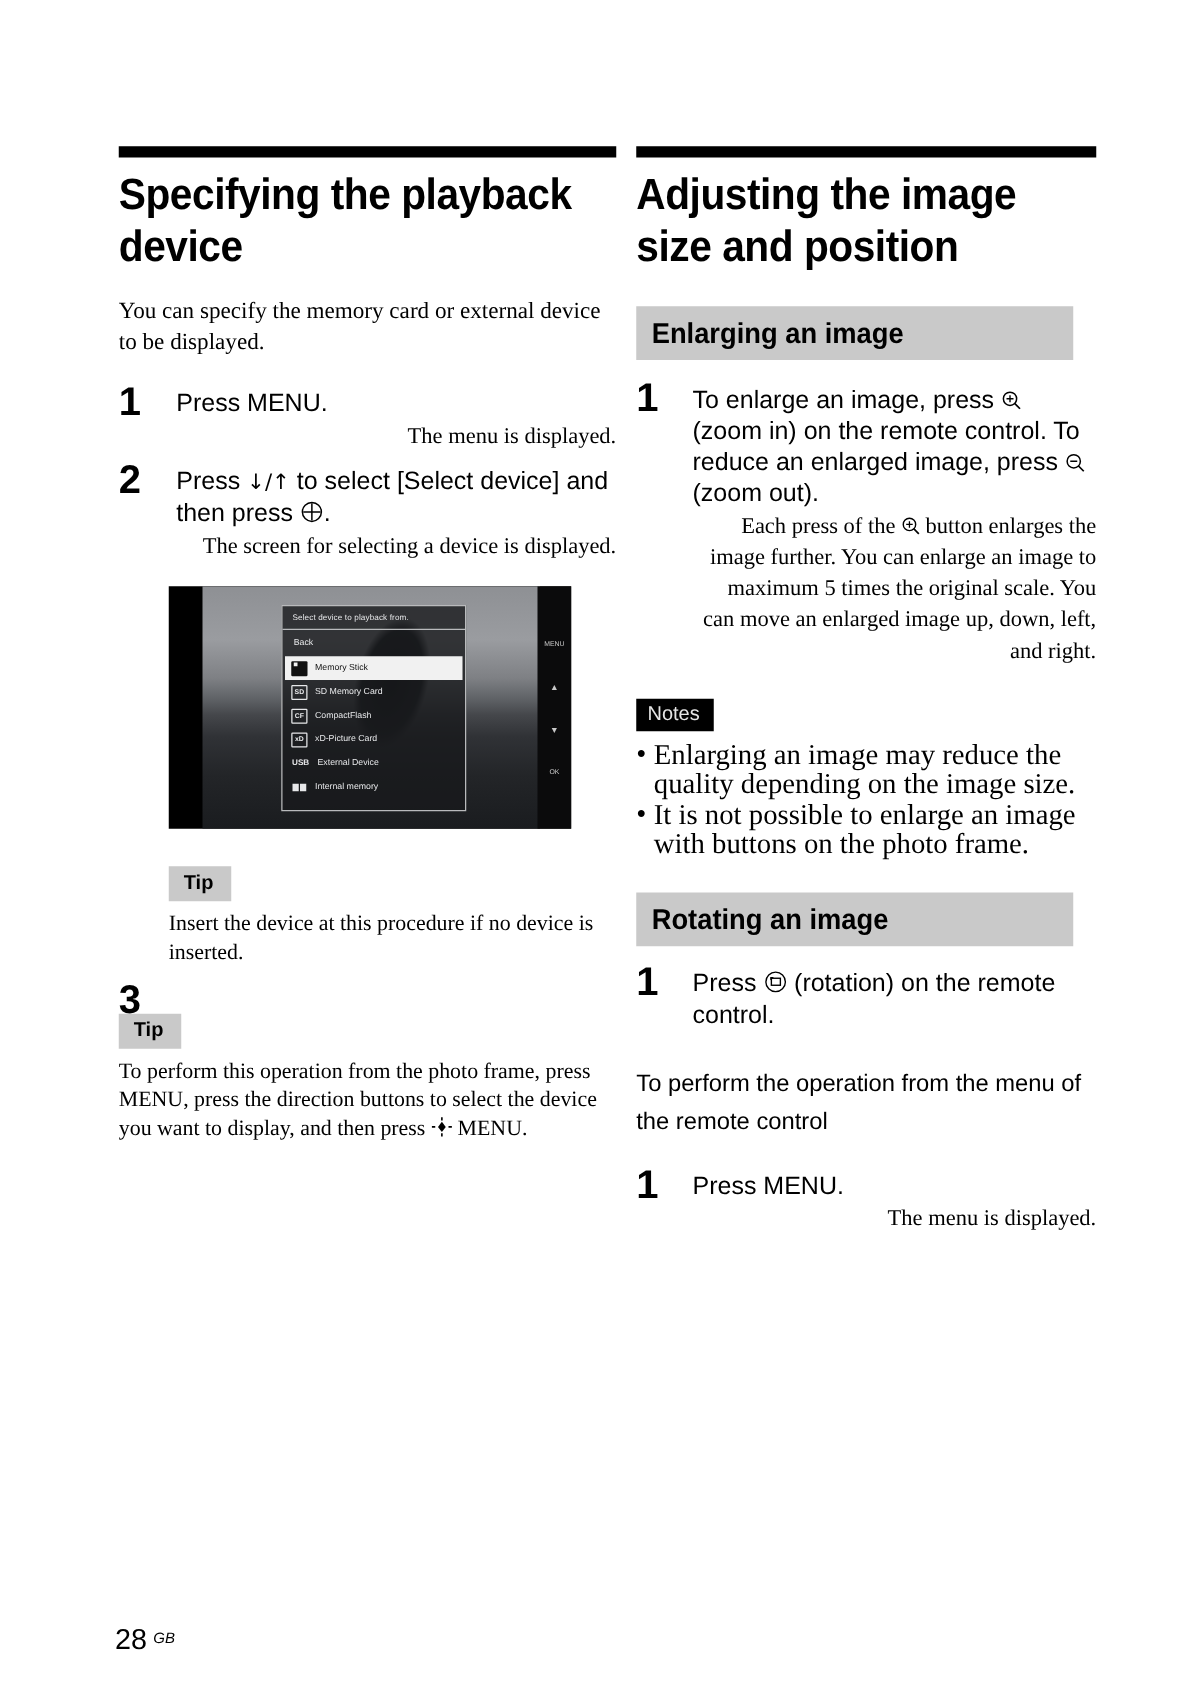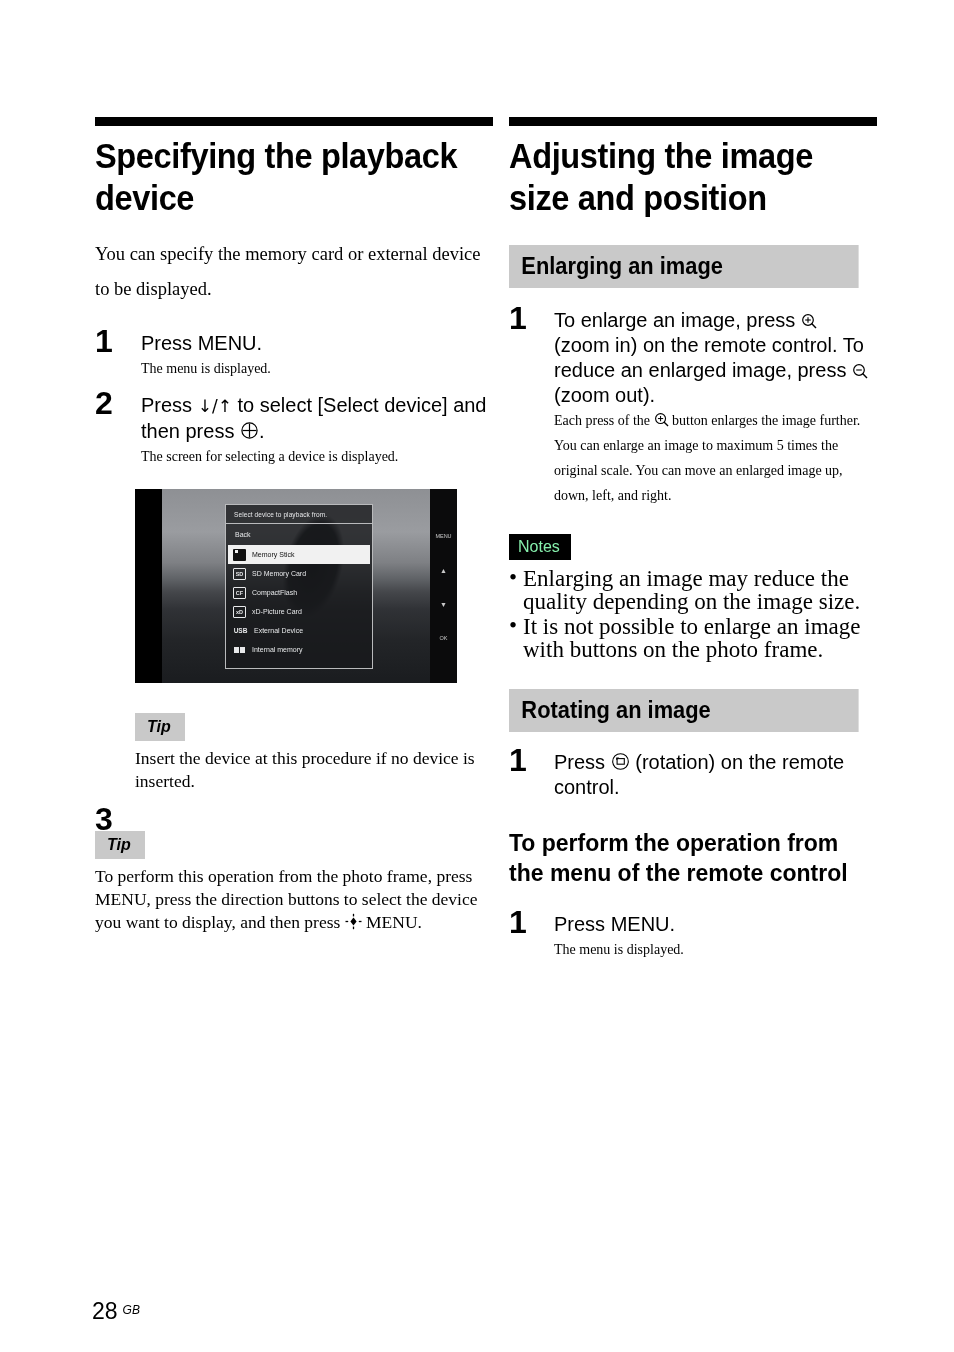--- a/index.html
+++ b/index.html
@@ -60,21 +60,21 @@
     line-height: 23px;
     padding: 10px 0 10px 13px;
     margin: 0;
     transform: scaleX(0.95);
     transform-origin: left top;
   }
 
   
   .intro {
     font-size: 18.5px;
-    line-height: 35px;
+    line-height: 25px;
     margin: 0;
   }
 
   
   .step {
     position: relative;
     padding-left: 46px;
     margin: 0;
   }
   .step-num {
@@ -87,47 +87,47 @@
     line-height: 32px;
   }
   .col-right .step { padding-left: 45px; }
   .step-title {
     font-family: "Liberation Sans", sans-serif;
     font-size: 20px;
     line-height: 25px;
     margin: 0;
   }
   .step-body {
-    font-size: 14px;
+    font-size: 18px;
     line-height: 25px;
     margin: 0;
+    text-align: right;
   }
 
   
   .badge-tip {
     display: inline-block;
     background: #c9c9c9;
     font-family: "Liberation Sans", sans-serif;
     font-weight: bold;
     font-size: 16px;
     line-height: 16px;
     padding: 6px 14px 6px 12px;
-    font-style: italic;
   }
   .tip-body {
     font-size: 17.5px;
     line-height: 23px;
     margin: 6px 0 0 0;
   }
 
   
   .badge-notes {
     display: inline-block;
     background: #000000;
-    color: #86efac;
+    color: #e5e5e5;
     font-family: "Liberation Sans", sans-serif;
     font-size: 16px;
     line-height: 16px;
     padding: 5px 11px 5px 9px;
   }
   ul.notes {
     list-style: none;
     margin: 7px 0 0 0;
     padding: 0;
   }
@@ -141,22 +141,22 @@
   ul.notes li:before {
     content: "\2022";
     position: absolute;
     left: 0;
     top: -1px;
   }
 
   
   h3.subhead {
     font-family: "Liberation Sans", sans-serif;
-    font-weight: bold;
-    font-size: 23px;
+    font-weight: normal;
+    font-size: 19px;
     line-height: 30px;
     margin: 0;
     padding: 0;
   }
 
   
   .ico {
     display: inline-block;
     vertical-align: -2px;
     line-height: 0;

